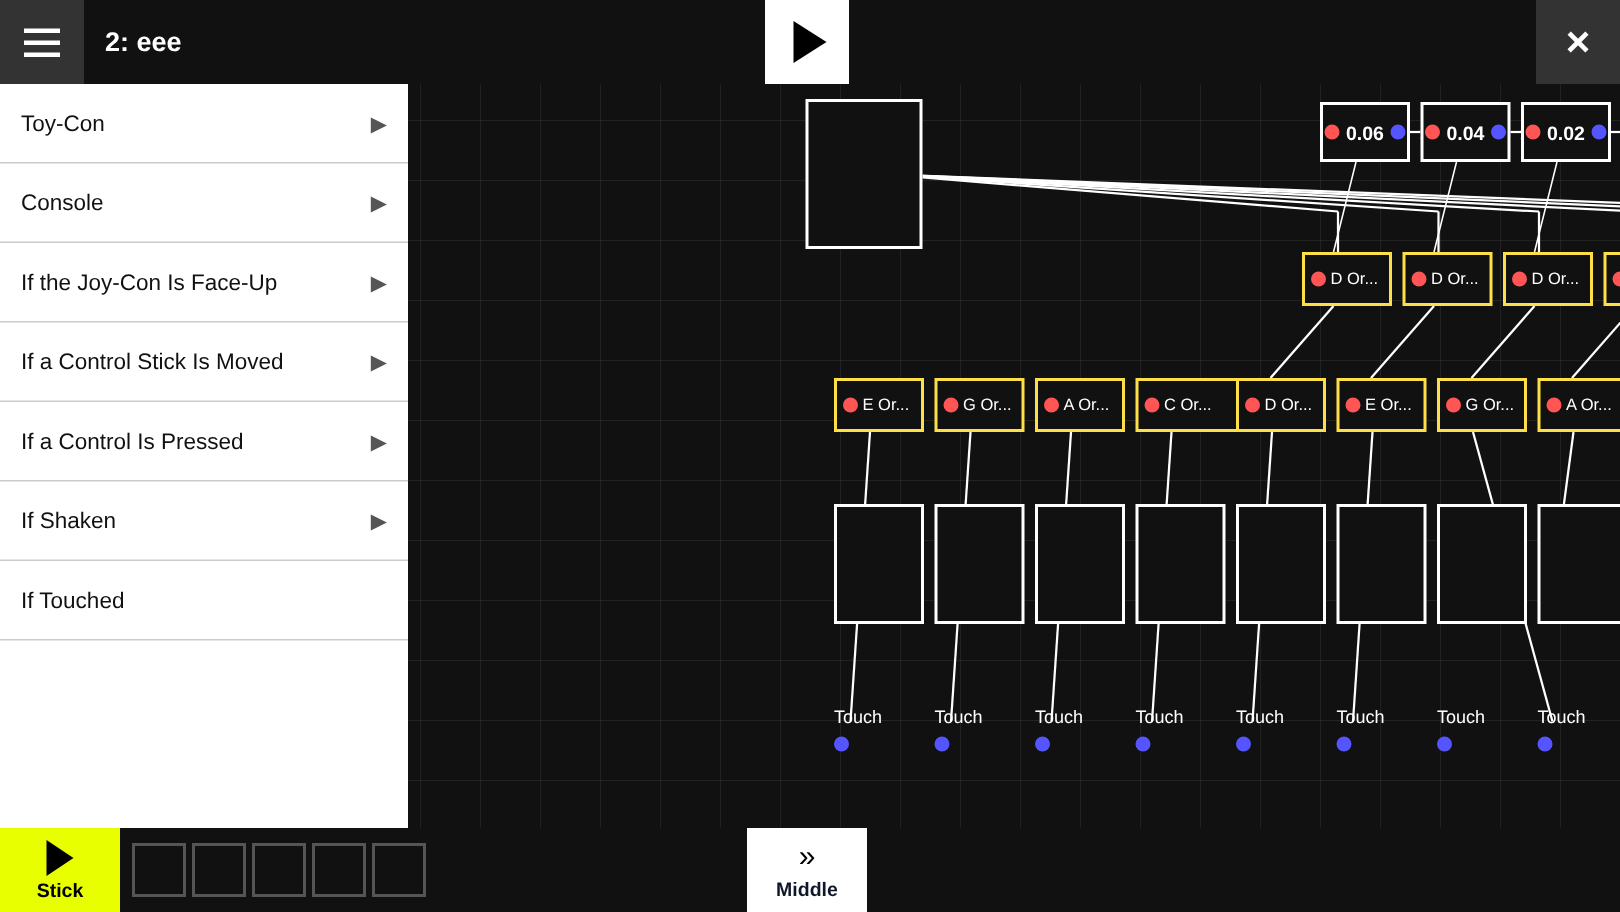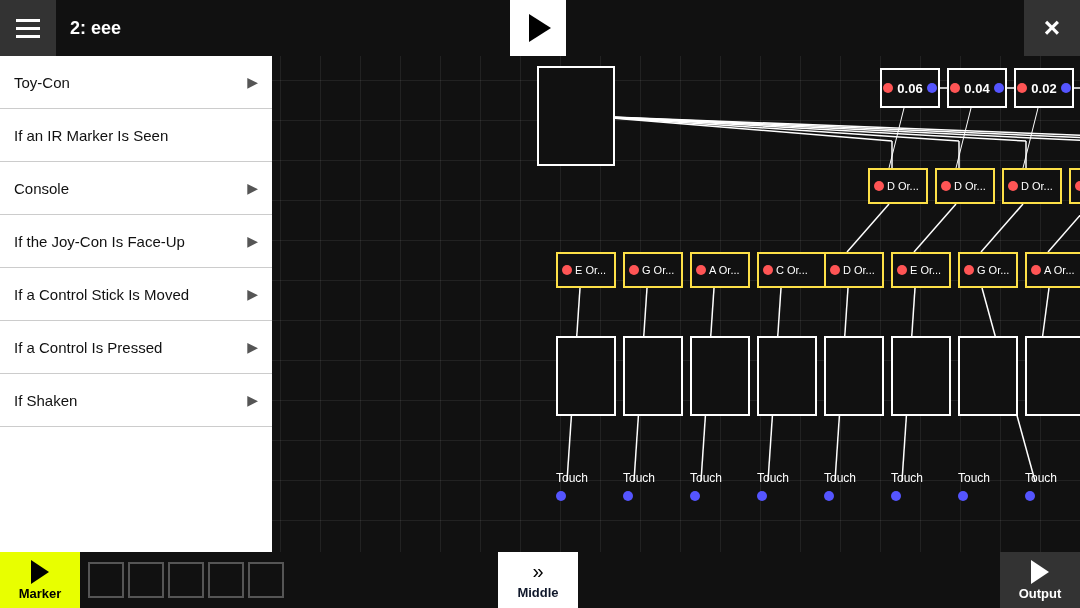--- a/index.html
+++ b/index.html
@@ -267,41 +267,41 @@
     <span>×</span>
   </div>
 </div>
 
 <div class="sidebar">
   <div class="sidebar-item">
     <span>Toy-Con</span>
     <span class="arrow">▶</span>
   </div>
   <div class="sidebar-item">
-    <span>If an IR Marker Is Seen</span>
-  </div>
-  <div class="sidebar-item">
     <span>Console</span>
     <span class="arrow">▶</span>
   </div>
   <div class="sidebar-item">
     <span>If the Joy-Con Is Face-Up</span>
     <span class="arrow">▶</span>
   </div>
   <div class="sidebar-item">
     <span>If a Control Stick Is Moved</span>
     <span class="arrow">▶</span>
   </div>
   <div class="sidebar-item">
     <span>If a Control Is Pressed</span>
     <span class="arrow">▶</span>
   </div>
   <div class="sidebar-item">
     <span>If Shaken</span>
     <span class="arrow">▶</span>
+  </div>
+  <div class="sidebar-item">
+    <span>If Touched</span>
   </div>
 </div>
 
 <div class="canvas-area" id="canvas-area">
 
   <svg class="wires-svg">
 
     <line x1="315" y1="60" x2="620" y2="85" stroke="white" stroke-width="1.5"></line>
     <line x1="620" y1="85" x2="620" y2="112" stroke="white" stroke-width="1.5"></line>
     <line x1="315" y1="60" x2="687" y2="85" stroke="white" stroke-width="1.5"></line>
@@ -473,31 +473,27 @@
         <span>Touch</span>
         <span class="dot-blue" style="margin-top: 2px;"></span>
       </div>
     </div>
 
 </div>
 
 <div class="bottom-bar">
   <div class="input-btn">
     <div class="chevron-right"></div>
-    <div class="label">Marker</div>
+    <div class="label">Stick</div>
   </div>
 
   <div style="display:flex; align-items:center; height:56px; margin-left:8px; gap:4px;">
     <div style="width:36px;height:36px;border:2px solid #555;background:#111;"></div>
     <div style="width:36px;height:36px;border:2px solid #555;background:#111;"></div>
     <div style="width:36px;height:36px;border:2px solid #555;background:#111;"></div>
     <div style="width:36px;height:36px;border:2px solid #555;background:#111;"></div>
     <div style="width:36px;height:36px;border:2px solid #555;background:#111;"></div>
   </div>
   <div class="middle-btn">
     <div class="chevrons">»</div>
     <div class="label">Middle</div>
   </div>
-  <div class="output-btn">
-    <div class="chevron-right"></div>
-    <div class="label">Output</div>
-  </div>
 </div>
 
 </body></html>

